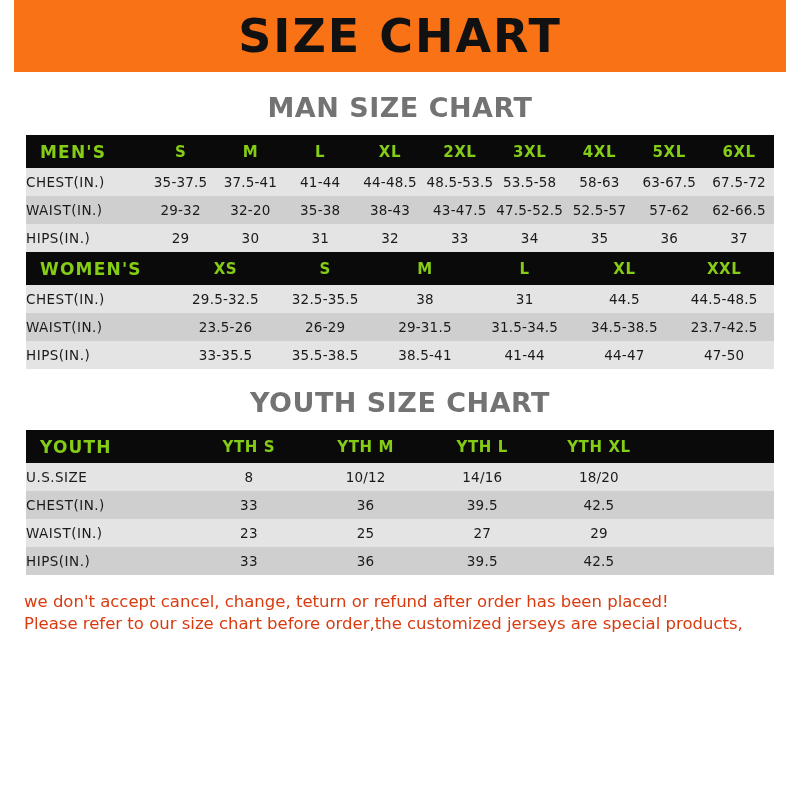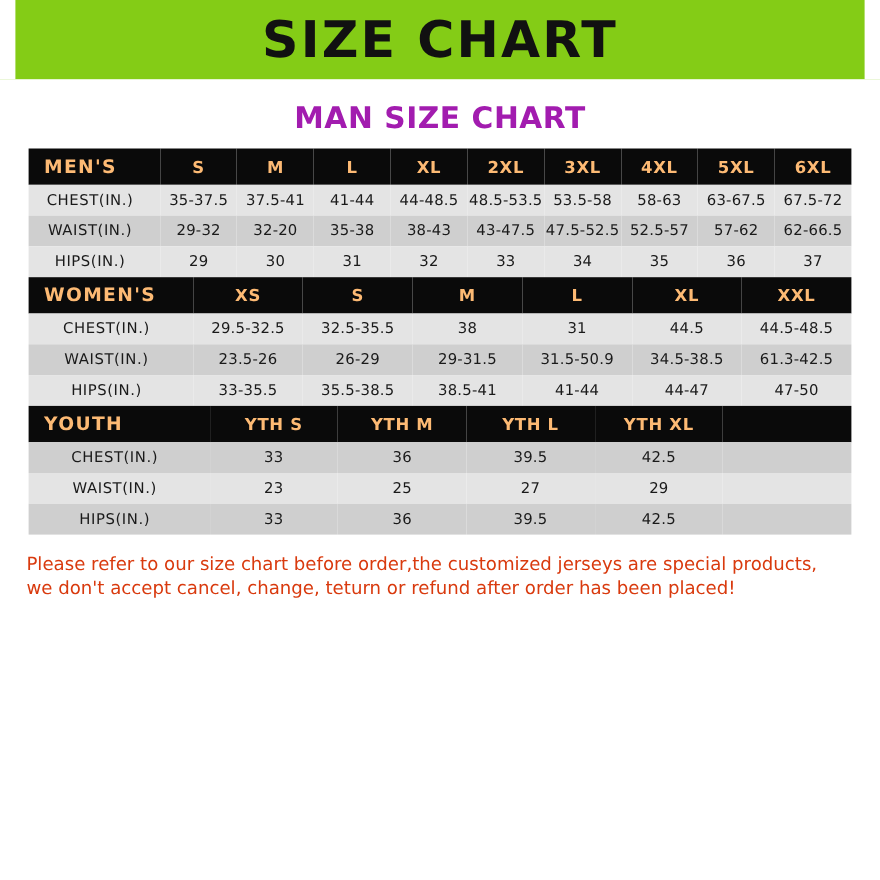--- a/index.html
+++ b/index.html
@@ -9,21 +9,21 @@
     height: 800px;
     background: #ffffff;
     font-family: "DejaVu Sans", sans-serif;
     overflow: hidden;
   }
 
   
   .banner {
     position: relative;
     height: 72px;
-    background: #84cc16;
+    background: #f97316;
     display: flex;
     align-items: center;
     justify-content: center;
   }
   .banner::before,
   .banner::after {
     content: "";
     position: absolute;
     top: 0;
     bottom: 0;
@@ -45,21 +45,21 @@
 
   
   .content {
     padding: 0 26px;
   }
   .section-title {
     text-align: center;
     font-weight: bold;
     font-size: 27px;
     letter-spacing: 0.5px;
-    color: #a21caf;
+    color: #737373;
     margin: 18px 0 12px 0;
     font-family: "DejaVu Sans", sans-serif;
   }
   .section-title.first { margin-top: 20px; }
 
   table.size {
     width: 100%;
     border-collapse: collapse;
     table-layout: fixed;
     font-size: 13.5px;
@@ -68,36 +68,36 @@
     text-align: center;
     padding: 0;
     height: 28px;
     vertical-align: middle;
     font-weight: normal;
     color: #1a1a1a;
     letter-spacing: 0.2px;
   }
   table.size thead th {
     background: #0a0a0a;
-    color: #fdba74;
+    color: #84cc16;
     height: 33px;
     font-size: 15px;
     font-weight: bold;
     letter-spacing: 0.6px;
   }
   table.size thead th.rowlabel {
     text-align: left;
     padding-left: 14px;
     font-size: 17px;
     letter-spacing: 1.2px;
   }
   table.size tbody tr.band-light td { background: #e4e4e4; }
   table.size tbody tr.band-dark td { background: #cfcfcf; }
   table.size tbody td.rowlabel {
-    text-align: center;
+    text-align: left;
     padding-right: 8px;
     font-size: 13.5px;
     letter-spacing: 0.5px;
   }
 
   
   .men col.lbl   { width: 16%; }
   .women col.lbl { width: 20%; }
   .youth col.lbl { width: 22%; }
 
@@ -219,56 +219,65 @@
         <td>38</td>
         <td>31</td>
         <td>44.5</td>
         <td>44.5-48.5</td>
       </tr>
       <tr class="band-dark">
         <td class="rowlabel">WAIST(IN.)</td>
         <td>23.5-26</td>
         <td>26-29</td>
         <td>29-31.5</td>
-        <td>31.5-50.9</td>
+        <td>31.5-34.5</td>
         <td>34.5-38.5</td>
-        <td>61.3-42.5</td>
+        <td>23.7-42.5</td>
       </tr>
       <tr class="band-light">
         <td class="rowlabel">HIPS(IN.)</td>
         <td>33-35.5</td>
         <td>35.5-38.5</td>
         <td>38.5-41</td>
         <td>41-44</td>
         <td>44-47</td>
         <td>47-50</td>
       </tr>
     </tbody>
   </table>
 
+  <div class="section-title">YOUTH SIZE CHART</div>
   <table class="size youth">
     <colgroup>
       <col class="lbl">
         <col>
         <col>
         <col>
         <col>
         <col>
     </colgroup>
     <thead>
       <tr>
         <th class="rowlabel">YOUTH</th>
         <th>YTH S</th>
         <th>YTH M</th>
         <th>YTH L</th>
         <th>YTH XL</th>
         <th></th>
       </tr>
     </thead>
     <tbody>
+      <tr class="band-light">
+        <td class="rowlabel">U.S.SIZE</td>
+        <td>8</td>
+        <td>10/12</td>
+        <td>14/16</td>
+        <td>18/20</td>
+        <td></td>
+      </tr>
       <tr class="band-dark">
         <td class="rowlabel">CHEST(IN.)</td>
         <td>33</td>
         <td>36</td>
         <td>39.5</td>
         <td>42.5</td>
         <td></td>
       </tr>
       <tr class="band-light">
         <td class="rowlabel">WAIST(IN.)</td>
@@ -285,15 +294,15 @@
         <td>39.5</td>
         <td>42.5</td>
         <td></td>
       </tr>
     </tbody>
   </table>
 
 </div>
 
 <div class="note">
+  <div>we don't accept cancel, change, teturn or refund after order has been placed!</div>
   <div>Please refer to our size chart before order,the customized jerseys are special products,</div>
-  <div>we don't accept cancel, change, teturn or refund after order has been placed!</div>
 </div>
 
 </body></html>

